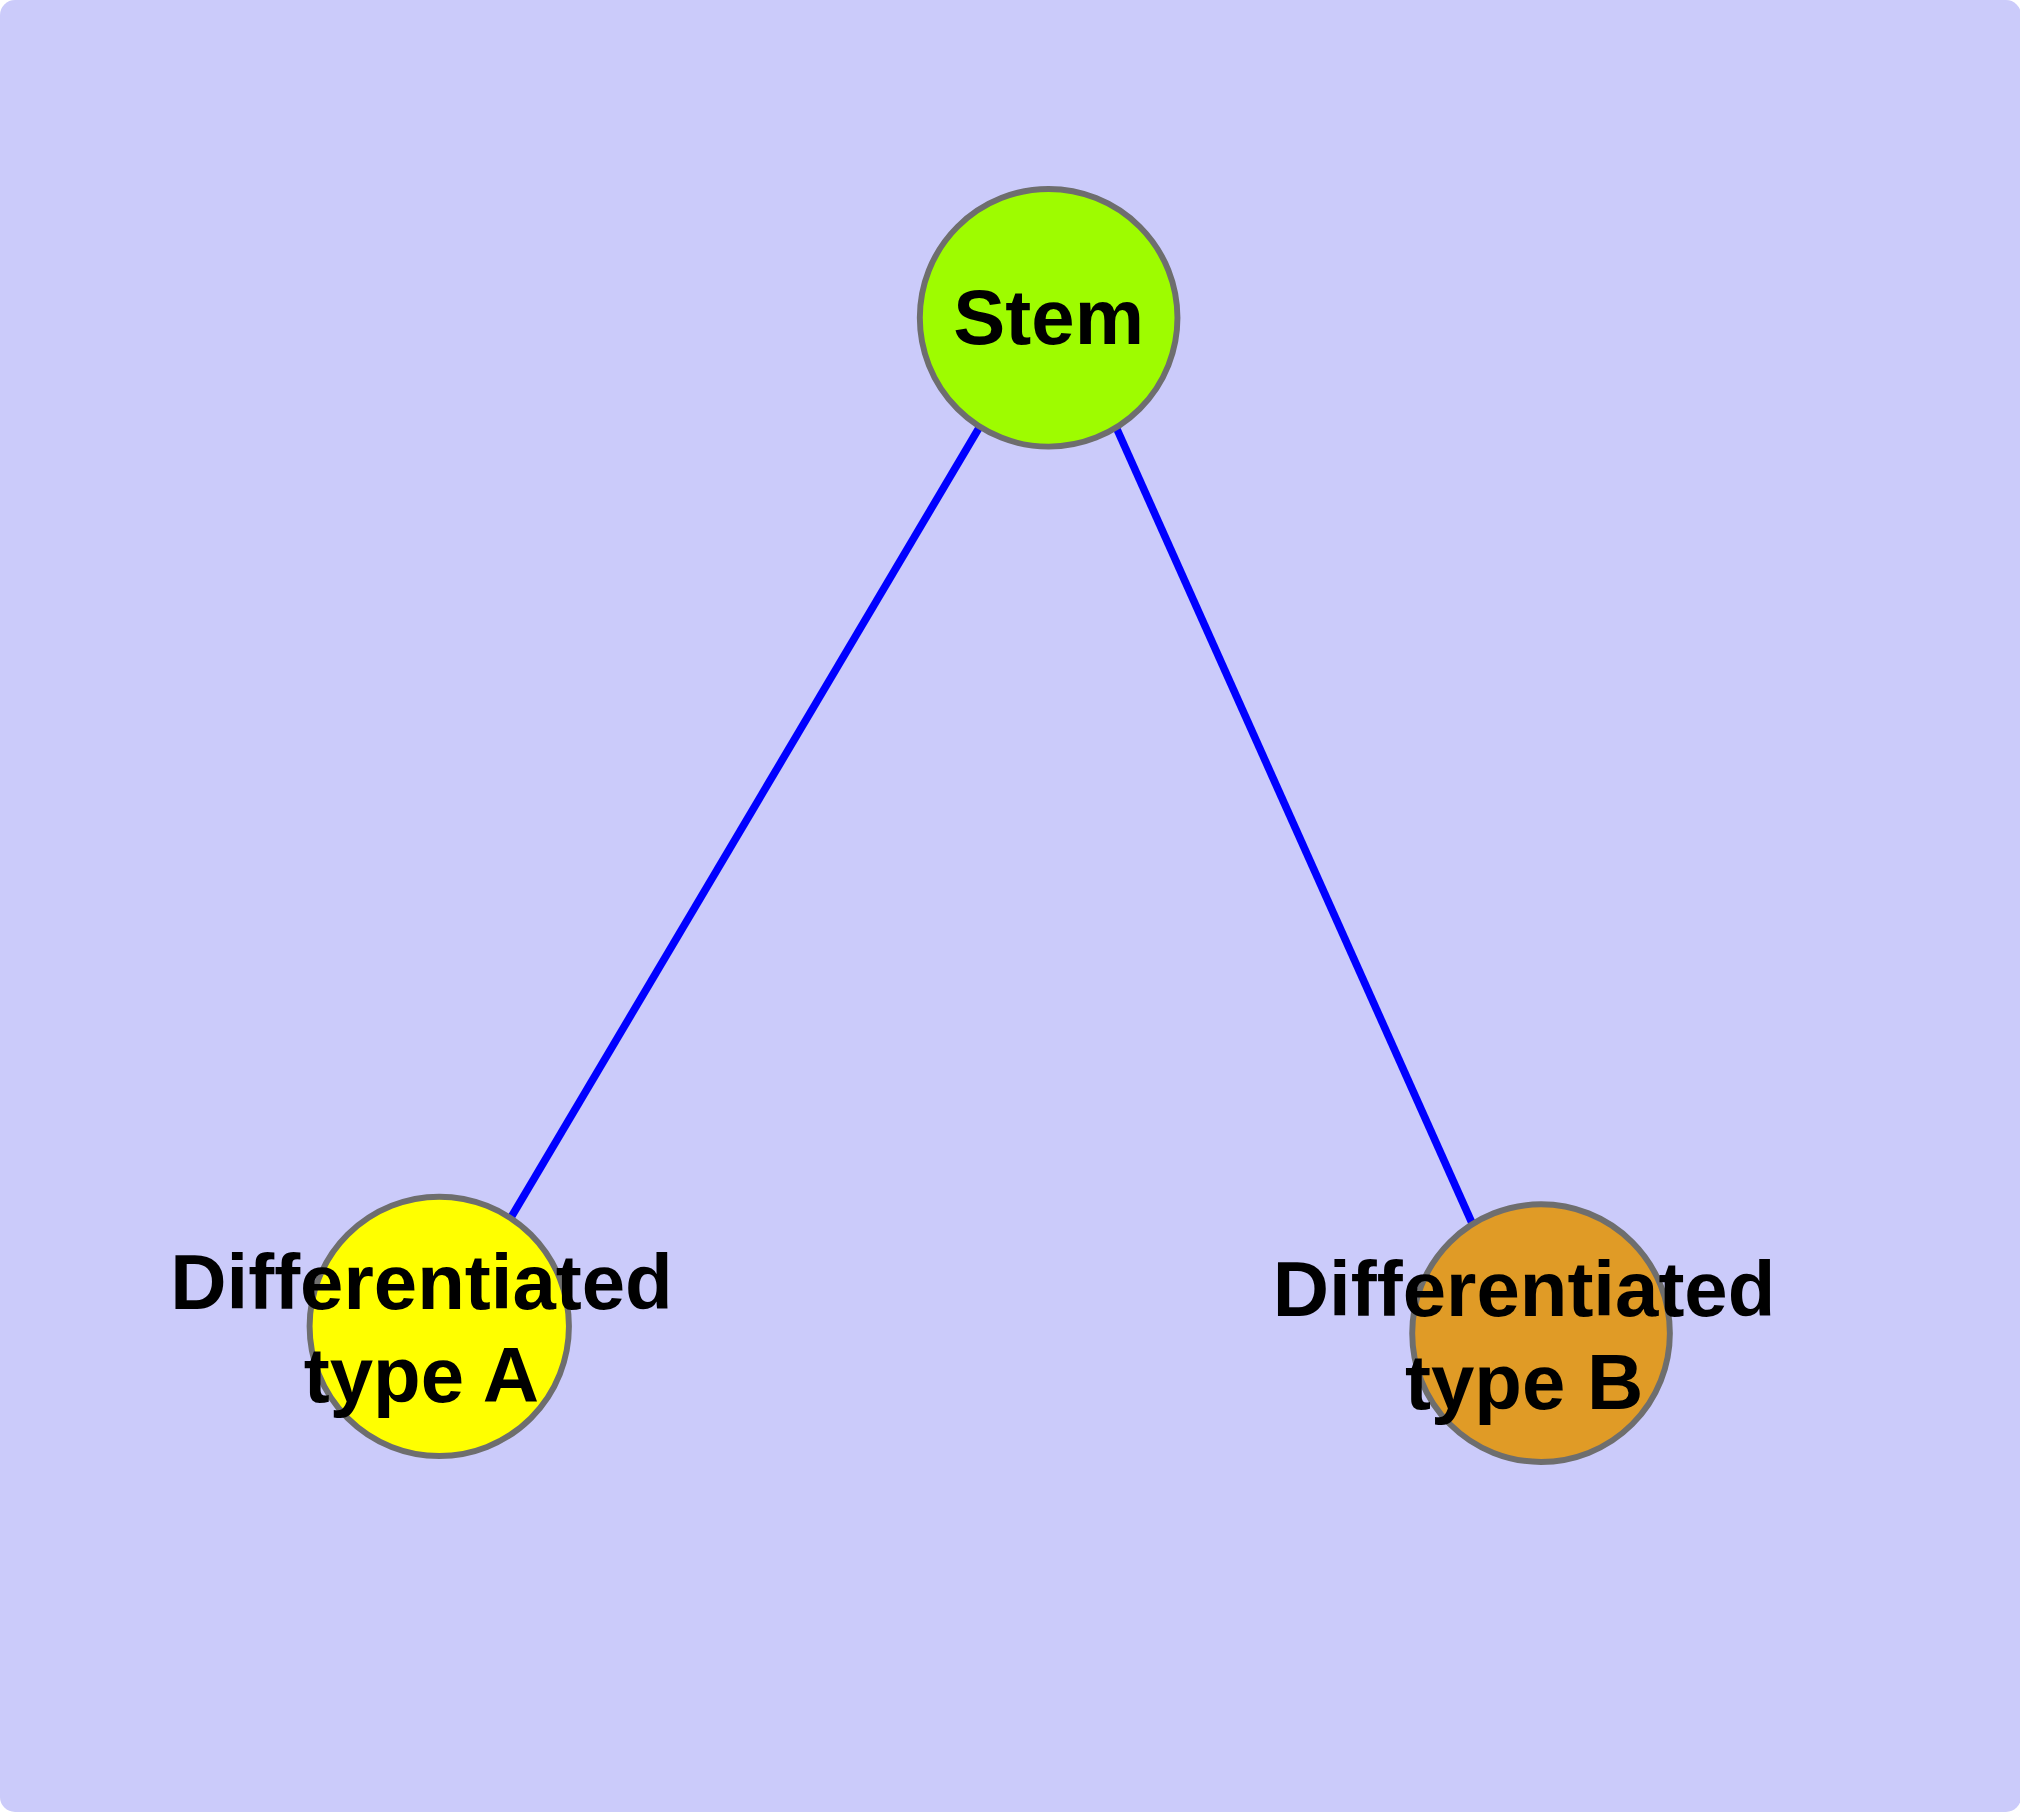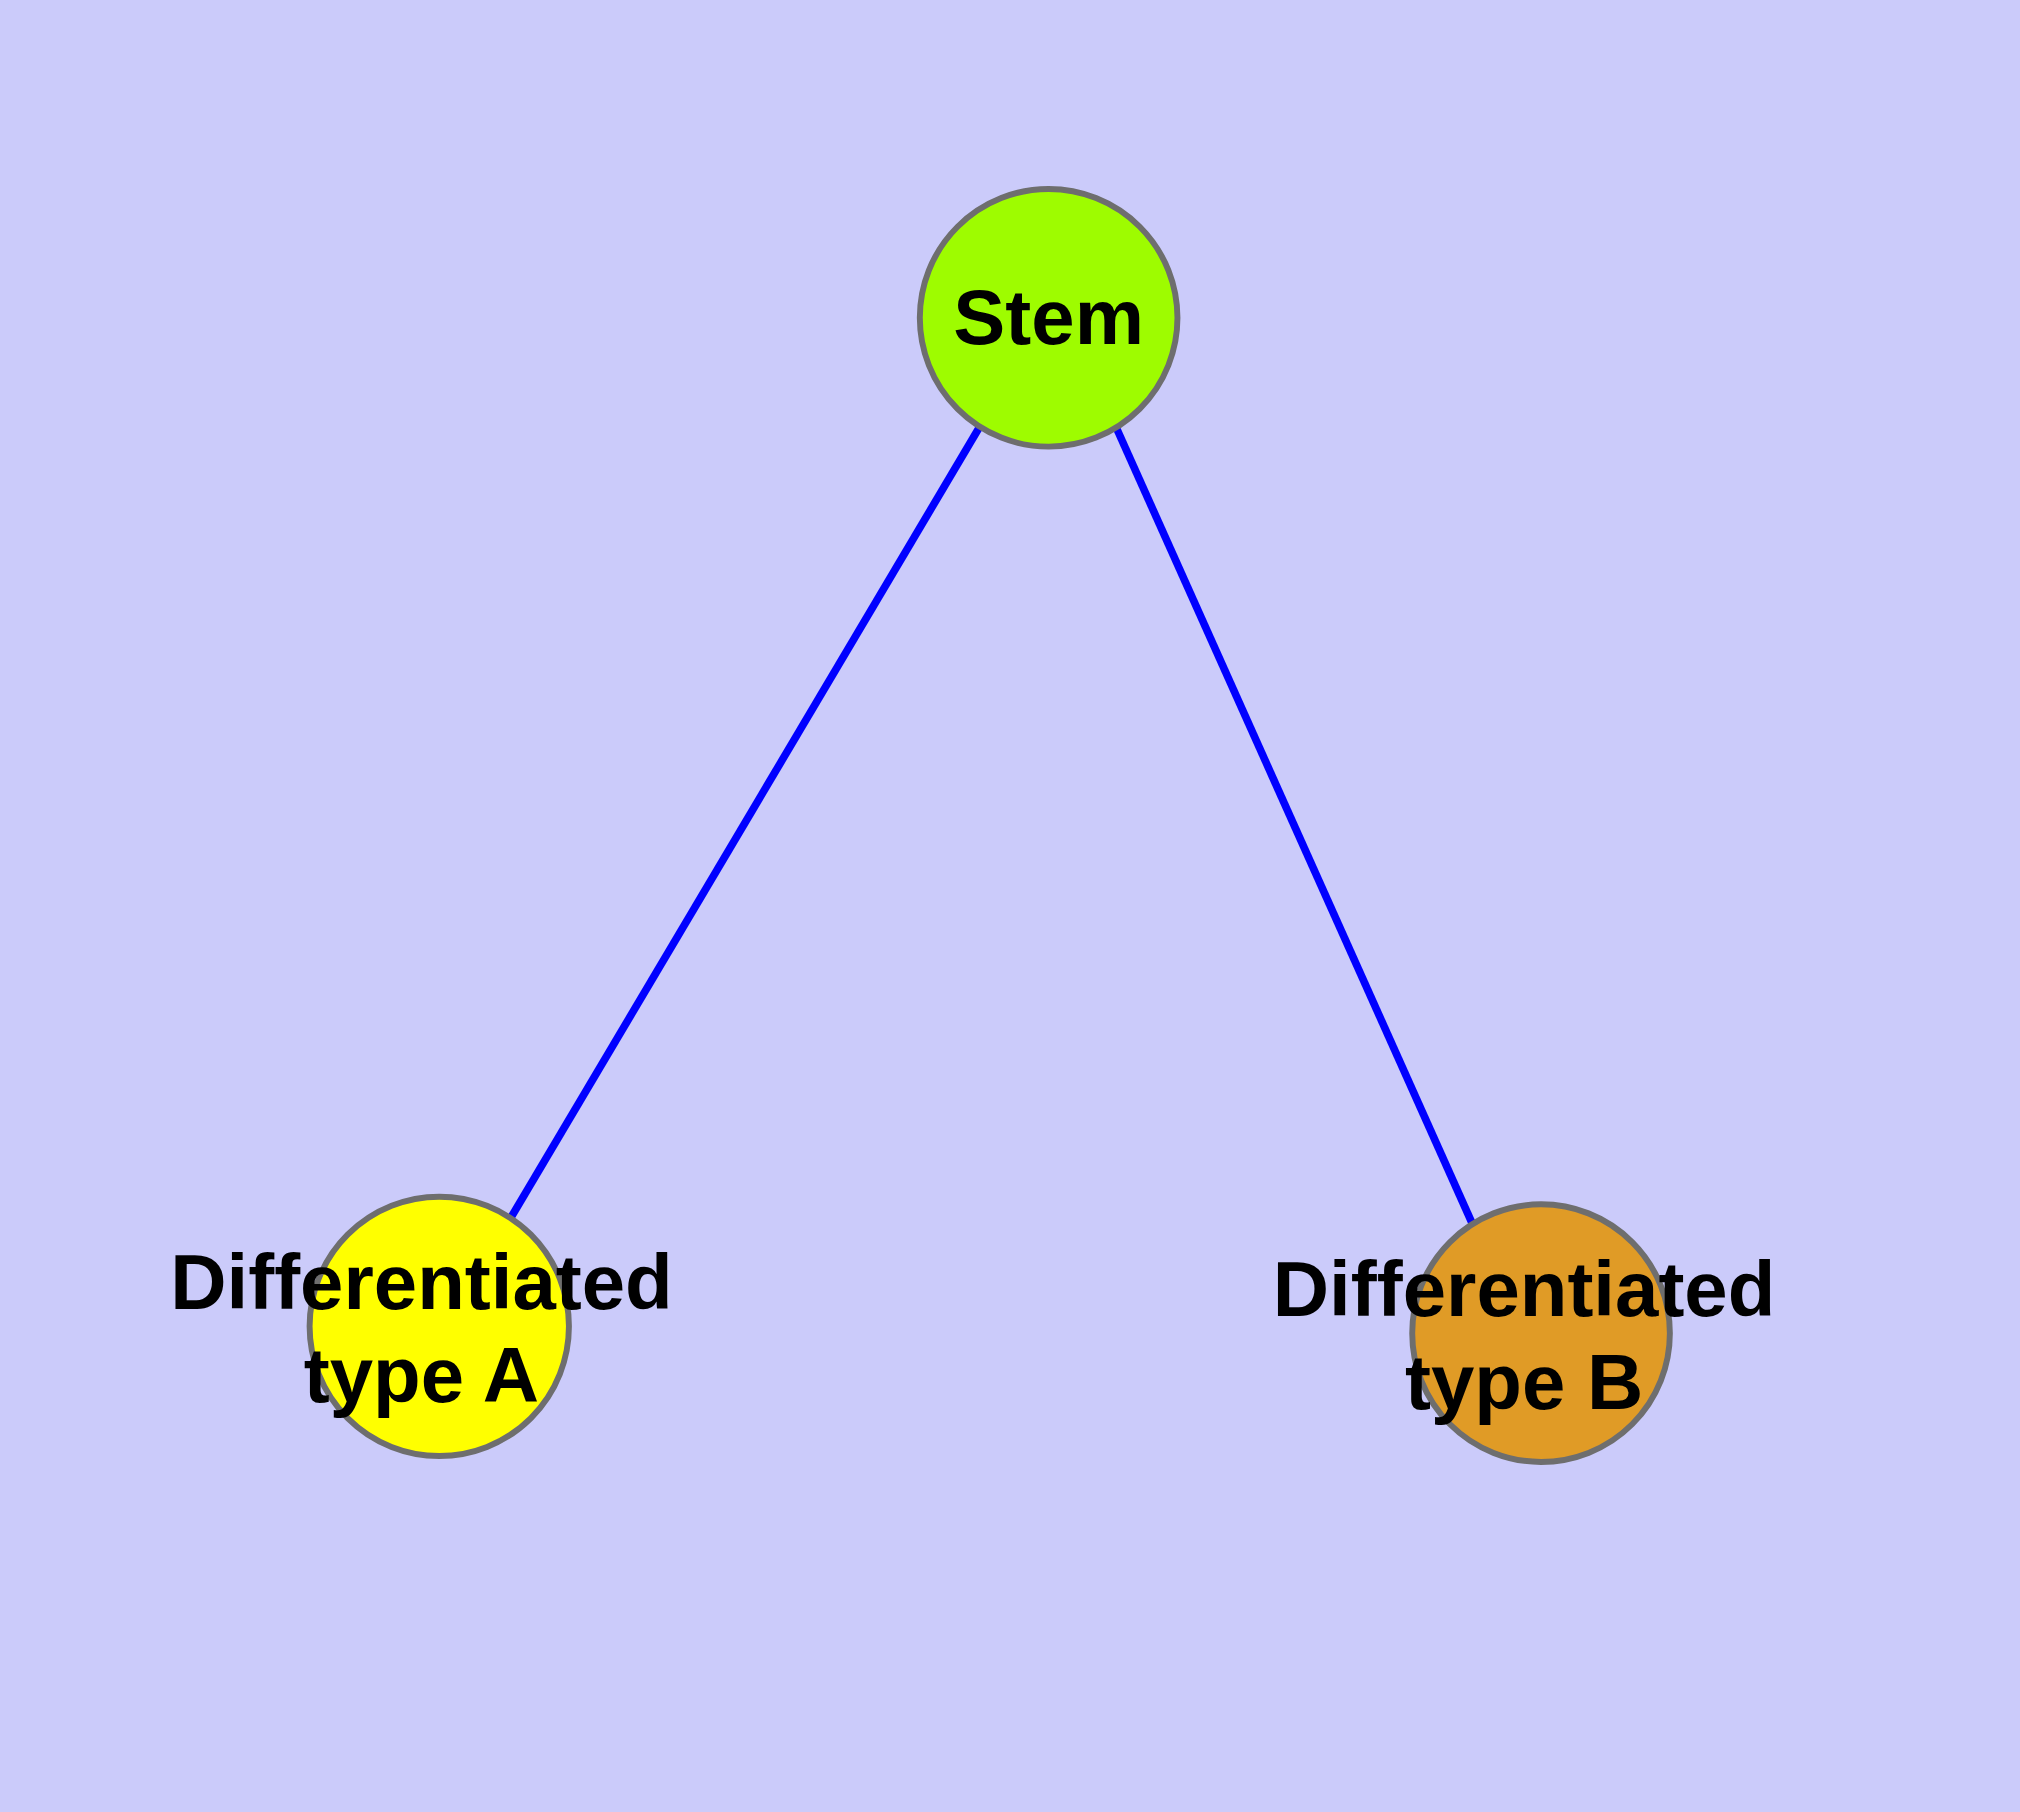--- a/index.html
+++ b/index.html
@@ -9,20 +9,21 @@
   body {
     font-family: "Liberation Sans", sans-serif;
     background: #ffffff;
   }
   #canvas {
     position: relative;
     width: 2021px;
     height: 1812px;
     overflow: hidden;
     background: #cbcbfa;
+    border-radius: 15px;
   }
   #graph-svg {
     position: absolute;
     top: 0;
     left: 0;
     width: 2021px;
     height: 1812px;
   }
   .node-circle {
     stroke-width: 7;

